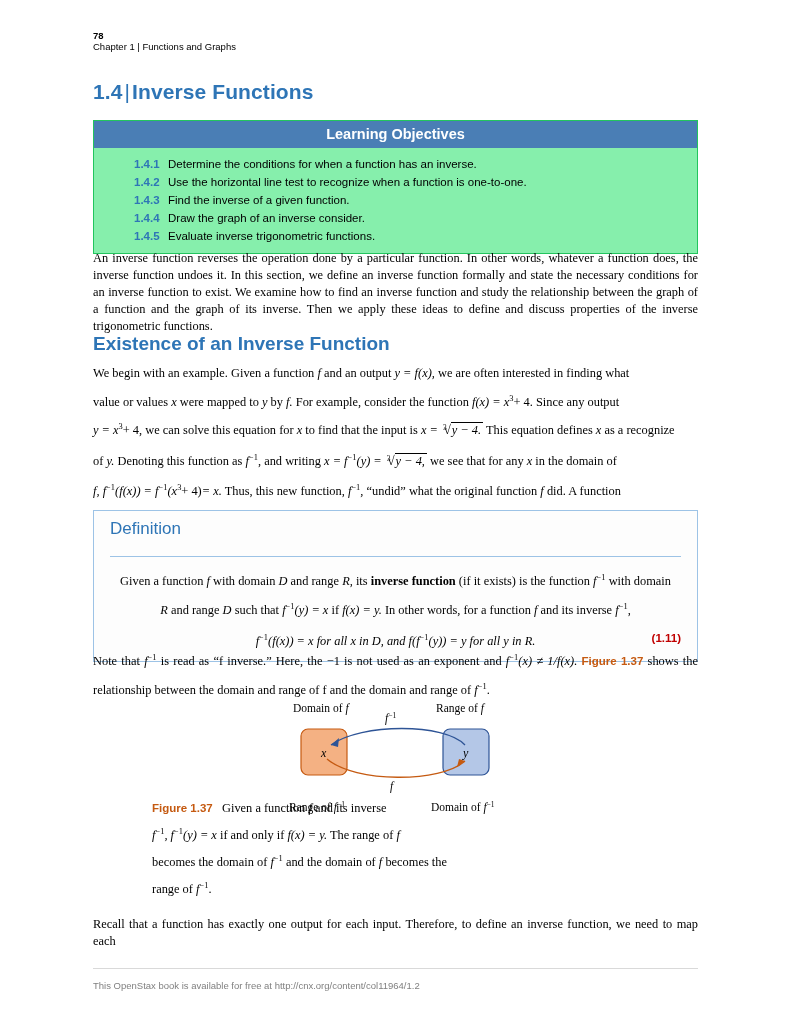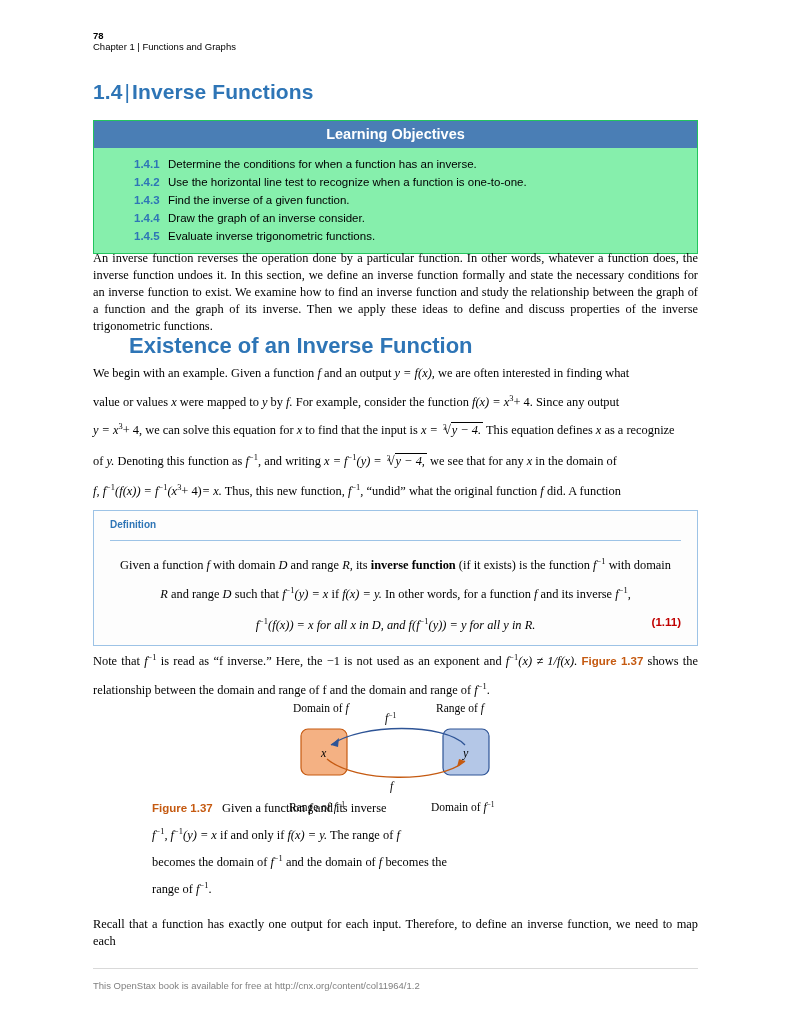--- a/index.html
+++ b/index.html
@@ -101,24 +101,23 @@
     font-size: 12.4px;
     line-height: 17px;
     text-align: justify;
   }
   .para.intro { top: 250px; }
   .heading2 {
     position: absolute;
     left: 93px;
     top: 333px;
     font-family: "Liberation Sans", sans-serif;
-    font-size: 22px;
+    font-size: 19px;
     font-weight: bold;
     color: #2e75b6;
-    margin-left: 36px;
   }
   .para.body1 {
     top: 361px;
     line-height: 24.5px;
     text-align: justify;
   }
   .para.body1 .ln { display: block; }
   
   .mi { font-family: "Liberation Serif", serif; font-style: italic; }
   .mn { font-family: "Liberation Serif", serif; font-style: normal; }
@@ -146,24 +145,24 @@
     left: 93px;
     top: 510px;
     width: 605px;
     background: #fdfdfd;
     border: 1px solid #9dc3e6;
     box-sizing: border-box;
     padding: 8px 16px 12px 16px;
   }
   .def-title {
     font-family: "Liberation Sans", sans-serif;
-    font-size: 10px;
-    font-weight: bold;
+    font-size: 17px;
+    font-weight: normal;
     color: #2e75b6;
-    padding-bottom: 10px;
+    padding-bottom: 17px;
     border-bottom: 1px solid #9dc3e6;
     margin-bottom: 8px;
   }
   .def-text {
     font-family: "Liberation Serif", serif;
     font-size: 12.4px;
     line-height: 25px;
     text-align: center;
   }
   .def-text .ln { display: block; }

